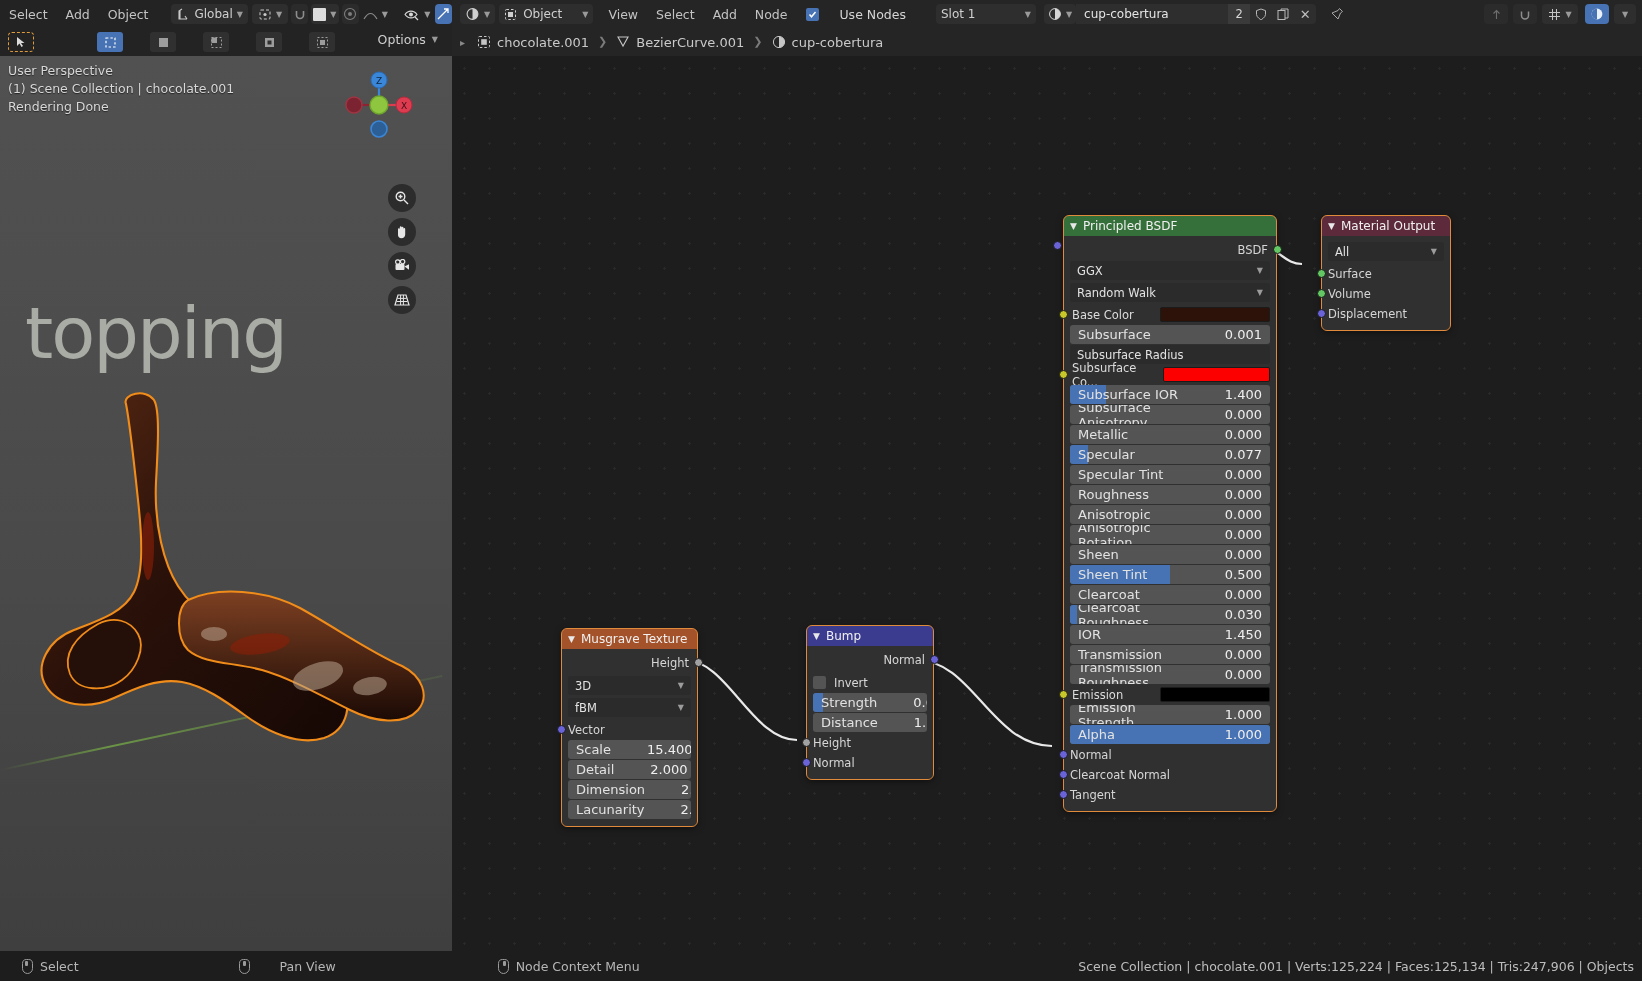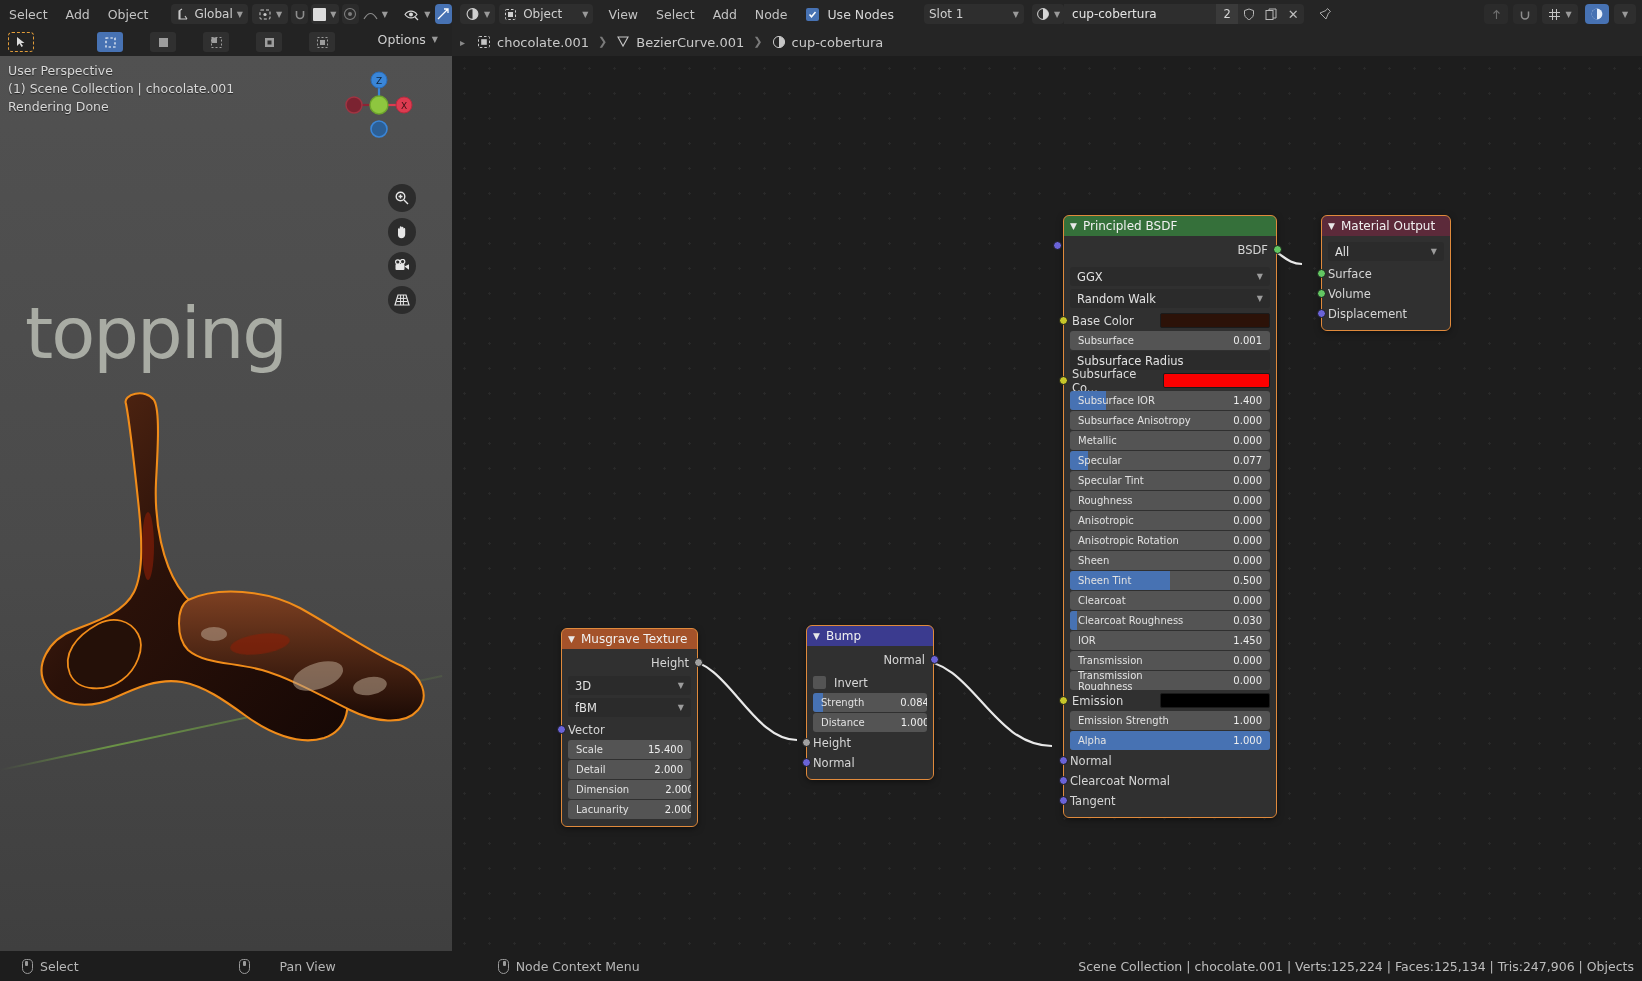--- a/index.html
+++ b/index.html
@@ -130,21 +130,21 @@
   }
   .sock.out { left: auto; right: -5.5px; }
   .sock.grey { background: #a1a1a1; }
   .sock.yellow { background: #c7c729; }
   .sock.purple { background: #6a63d8; }
   .sock.green { background: #63c763; }
 
   .prow {
     height: 19px; margin: 0 6px 1px; border-radius: 3px; background: #545454;
     display: flex; align-items: center; justify-content: space-between;
-    padding: 0 8px; font-size: 10px; color: #e2e2e2; position: relative;
+    padding: 0 8px; font-size: 13px; color: #e2e2e2; position: relative;
     overflow: hidden;
     gap: 36px;
   }
   .prow .fill {
     position: absolute; left: 0; top: 0; bottom: 0; background: #4772b3;
   }
   .prow .lbl, .prow .val { position: relative; z-index: 2; }
   .prow .val { color: #efefef; }
 
   .srow {
@@ -276,21 +276,21 @@
           </svg>
       </span>
       <span>Object</span>
       <span class="chev" style="margin-left:20px;">▼</span>
     </div>
     <div class="menu-item" style="margin-left:6px;">View</div>
     <div class="menu-item">Select</div>
     <div class="menu-item">Add</div>
     <div class="menu-item">Node</div>
 
-    <div style="display:flex;align-items:center;gap:8px;margin-left:10px;">
+    <div style="display:flex;align-items:center;gap:20px;margin-left:10px;">
       <div style="width:13px;height:13px;background:#4772b3;border-radius:2px;display:flex;align-items:center;justify-content:center;">
         <svg width="9" height="9" viewBox="0 0 9 9">
             <path d="M1.5 4.5l2 2.3L7.5 2" stroke="#fff" fill="none" stroke-width="1.5"></path>
           </svg>
       </div>
       <span style="color:#d5d5d5;font-size:12.5px;">Use Nodes</span>
     </div>
 
     <div class="hdr-widget" style="margin-left:30px;width:100px;justify-content:space-between;">
       <span>Slot 1</span>
@@ -615,21 +615,21 @@
       </div>
     </div>
   </div>
 
   <div class="node sel" style="left:612px; top:160px; width:212px;">
     <div class="node-hdr" style="background:#35703a;">
       <span class="tri">▼</span>
       <span>Principled BSDF</span>
     </div>
     <div class="node-body">
-      <div class="srow right" style="margin-bottom:8px;">
+      <div class="srow right" style="margin-bottom:2px;">
         <span class="sock out green" style="top:5px;"></span>
         <span>BSDF</span>
       </div>
       <div class="dropdown">
         <span>GGX</span>
         <span class="cv">▼</span>
       </div>
       <div class="dropdown">
         <span>Random Walk</span>
         <span class="cv">▼</span>

